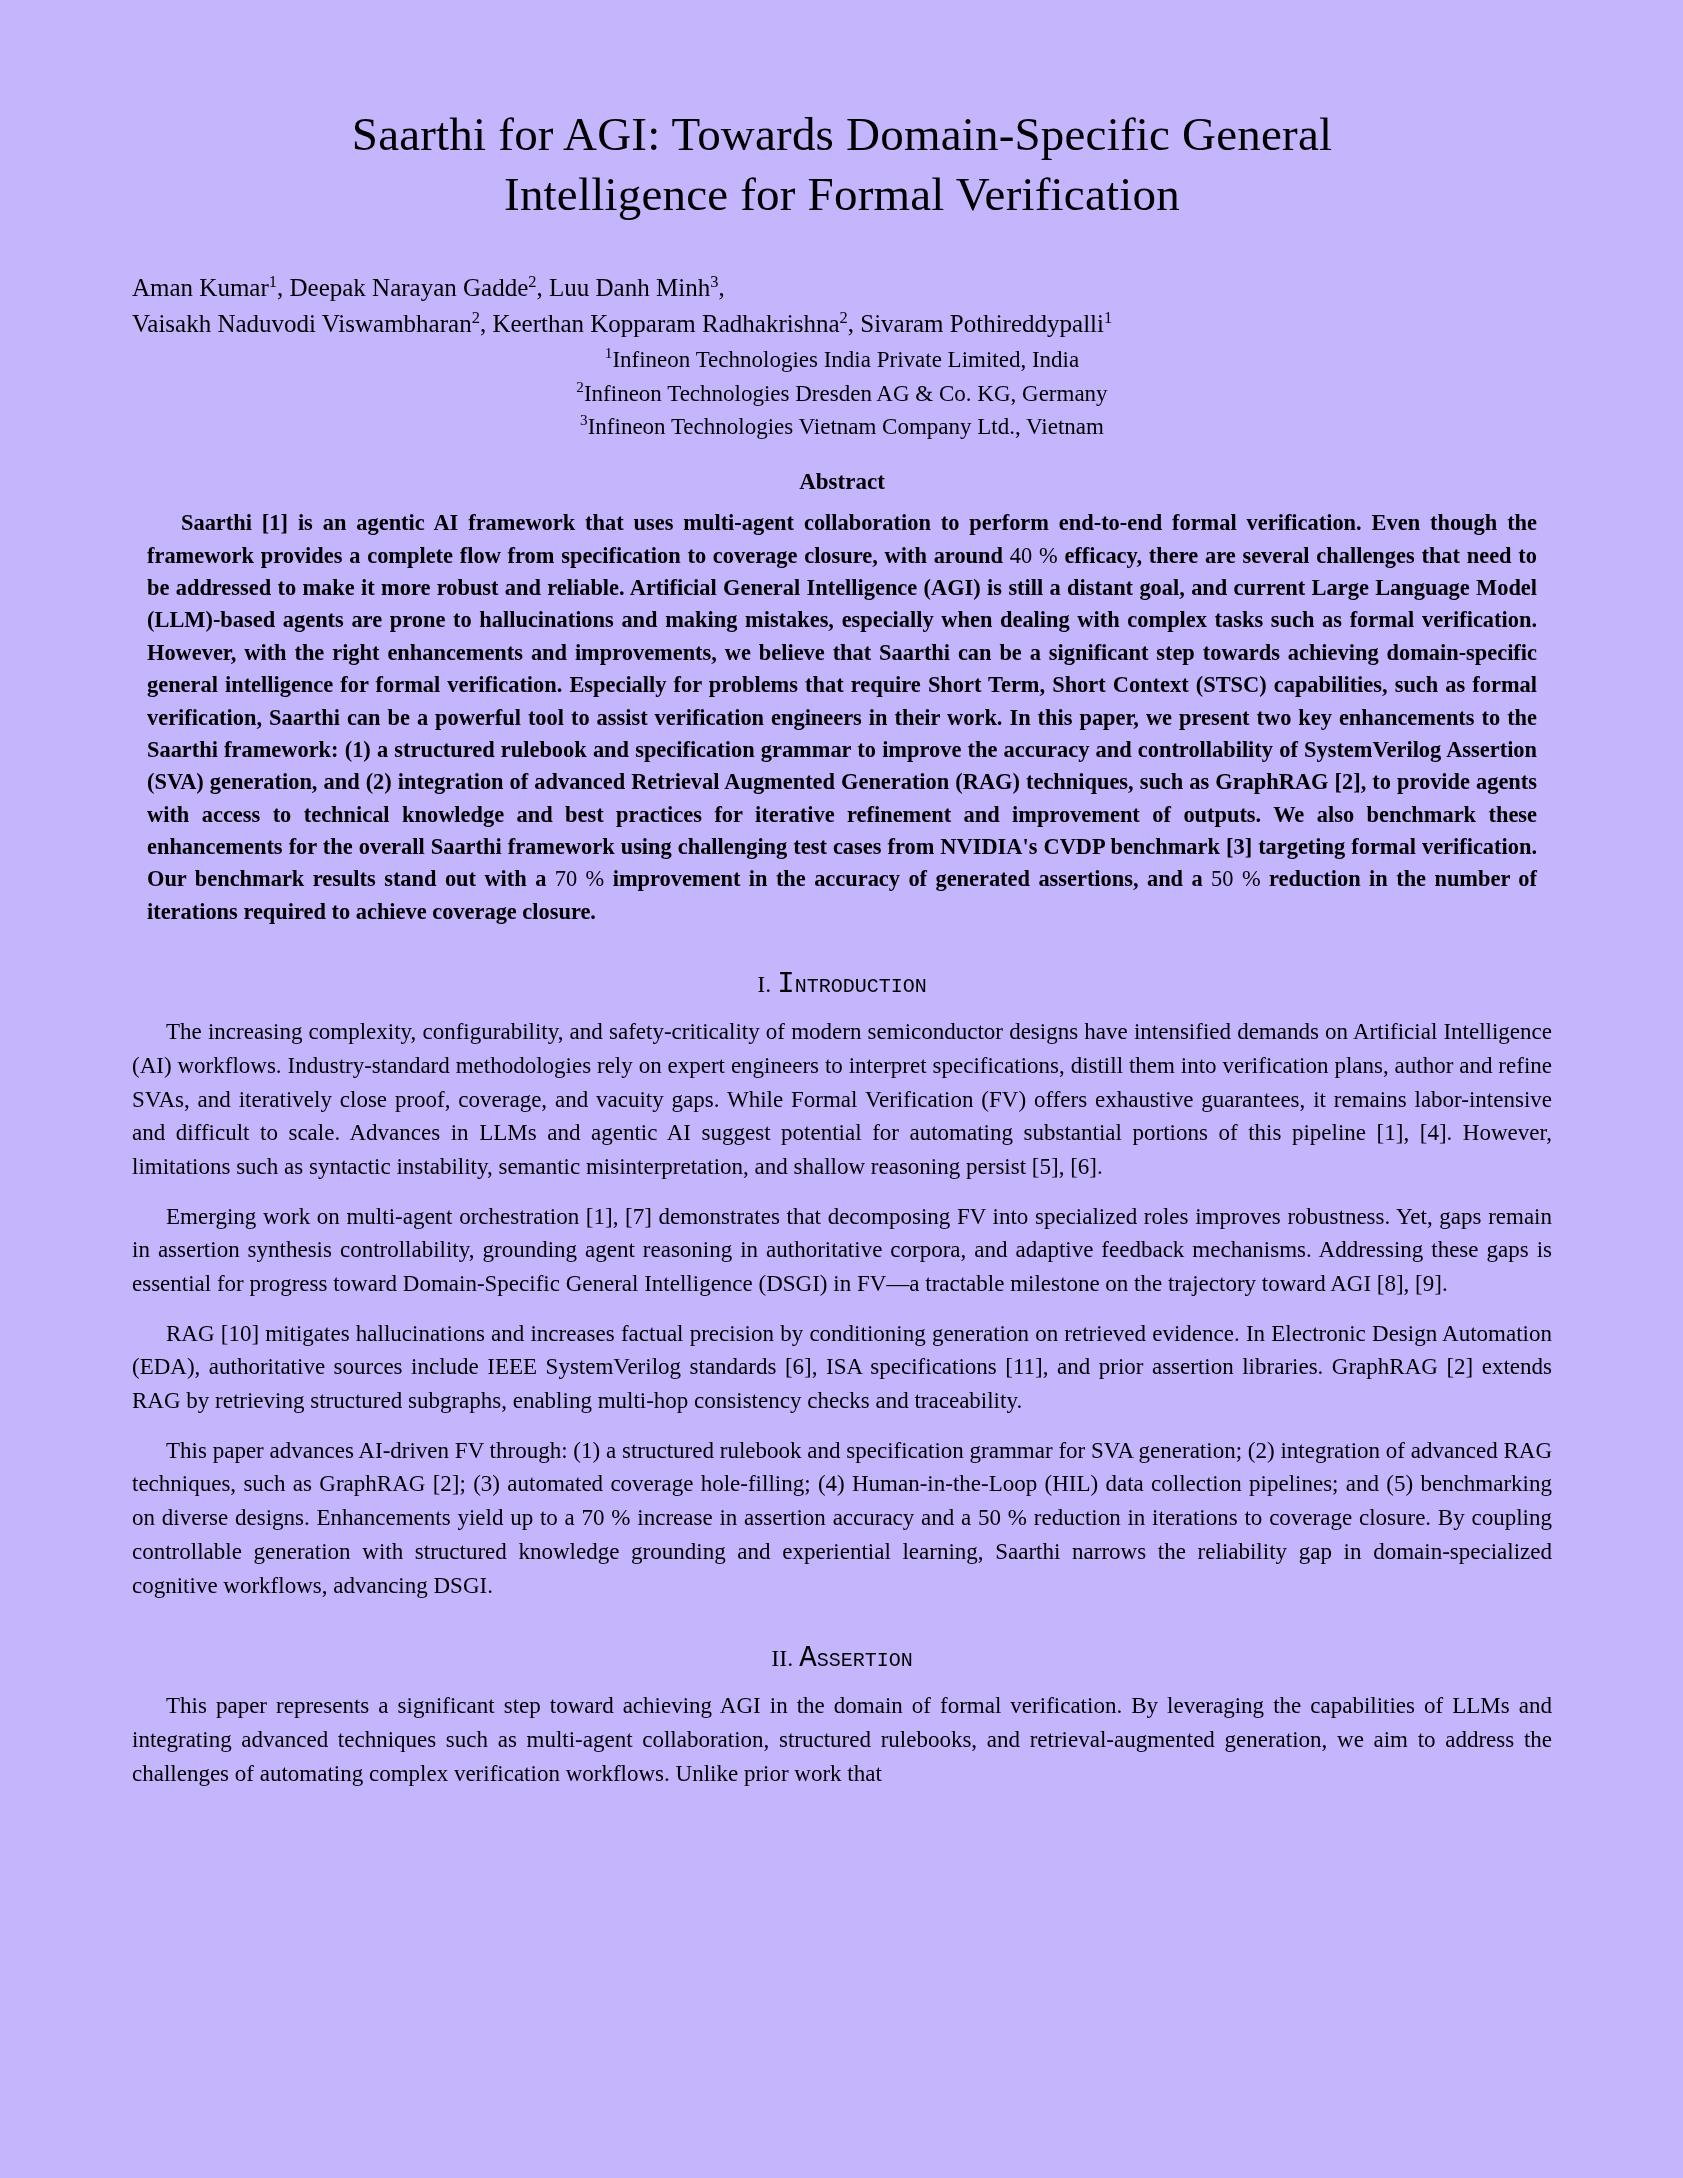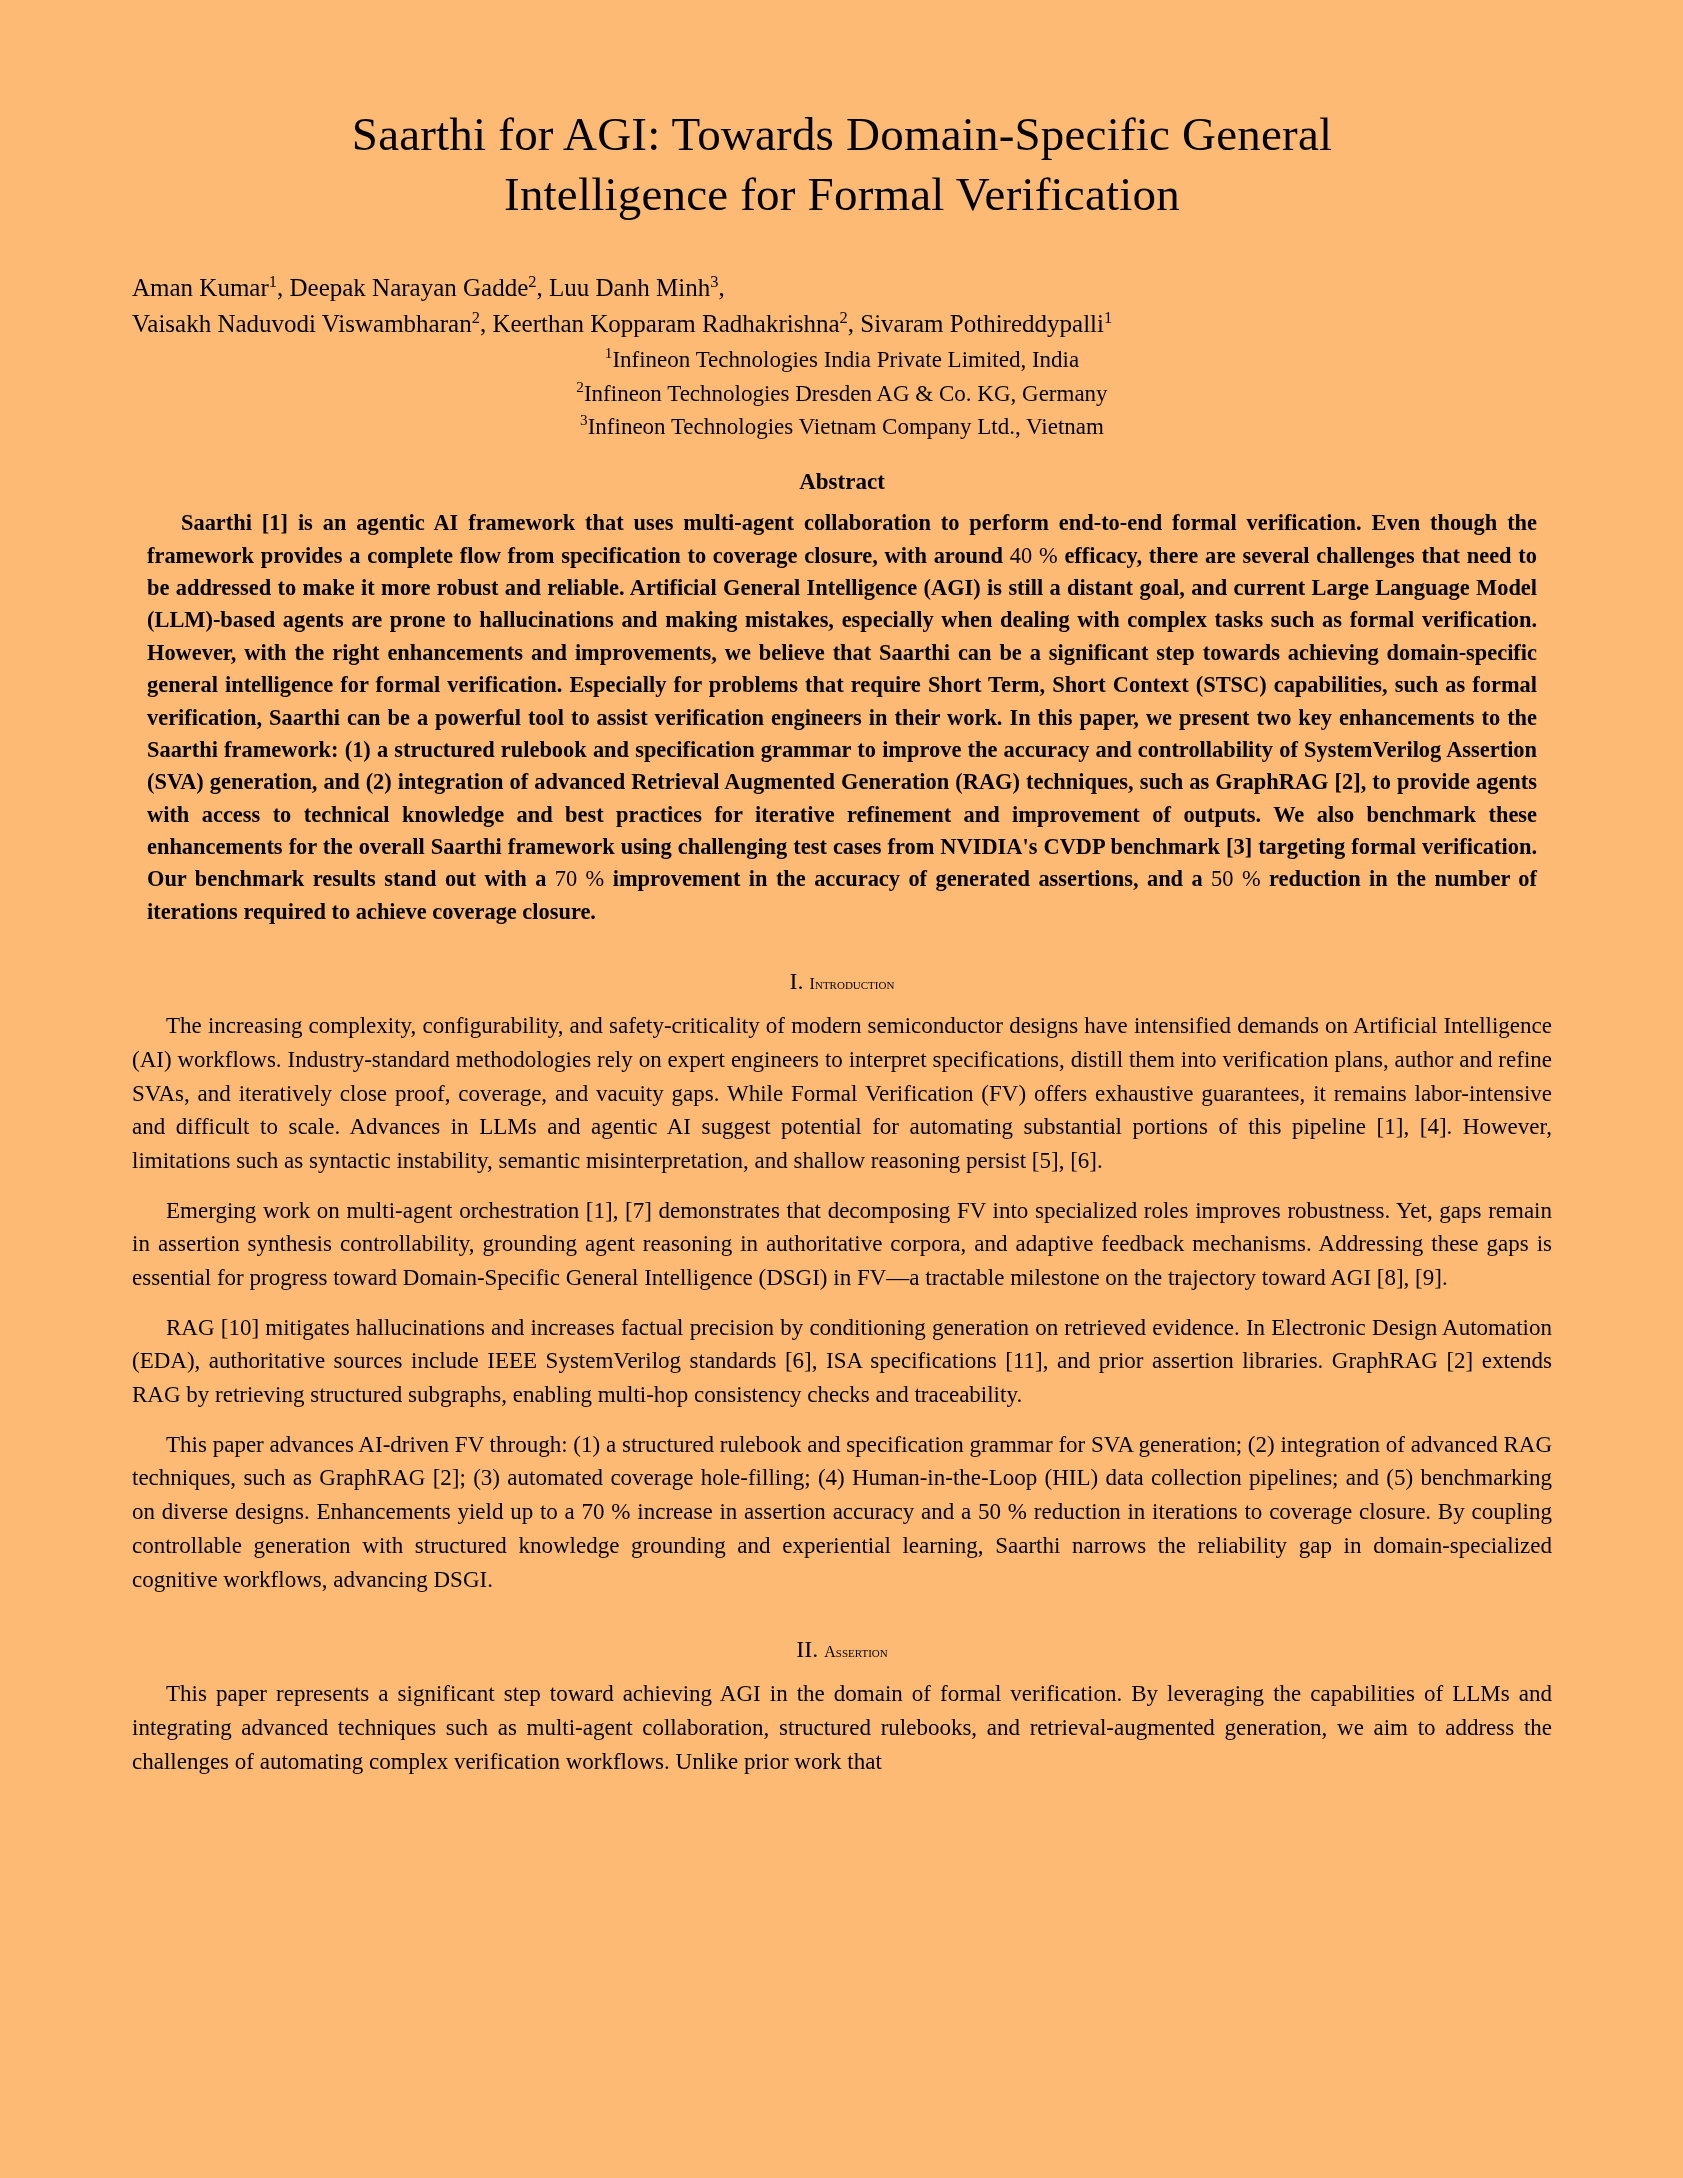--- a/index.html
+++ b/index.html
@@ -4,21 +4,21 @@
 <style>
   html, body {
     margin: 0;
     padding: 0;
     background: #ffffff;
   }
   .page {
     position: relative;
     width: 1683px;
     height: 2178px;
-    background: #fdba74;
+    background: #c4b5fd;
     font-family: "Liberation Serif", "DejaVu Serif", serif;
     color: #000000;
     box-sizing: border-box;
     padding: 12px;
     overflow: hidden;
   }
   .content {
     position: absolute;
     left: 132px;
     top: 0;
@@ -94,21 +94,22 @@
   
   .sec-head {
     text-align: center;
     font-size: 24px;
     margin-top: 40px;
     margin-bottom: 14px;
     font-weight: 400;
   }
   .sec-head .smallcaps {
     font-variant: small-caps;
-    font-size: 16px;
+    font-size: 29px;
+    font-family: Liberation Mono, monospace;
   }
 
   
   p.body {
     font-size: 23px;
     line-height: 1.465;
     text-align: justify;
     text-justify: inter-word;
     margin: 0;
     text-indent: 34px;

